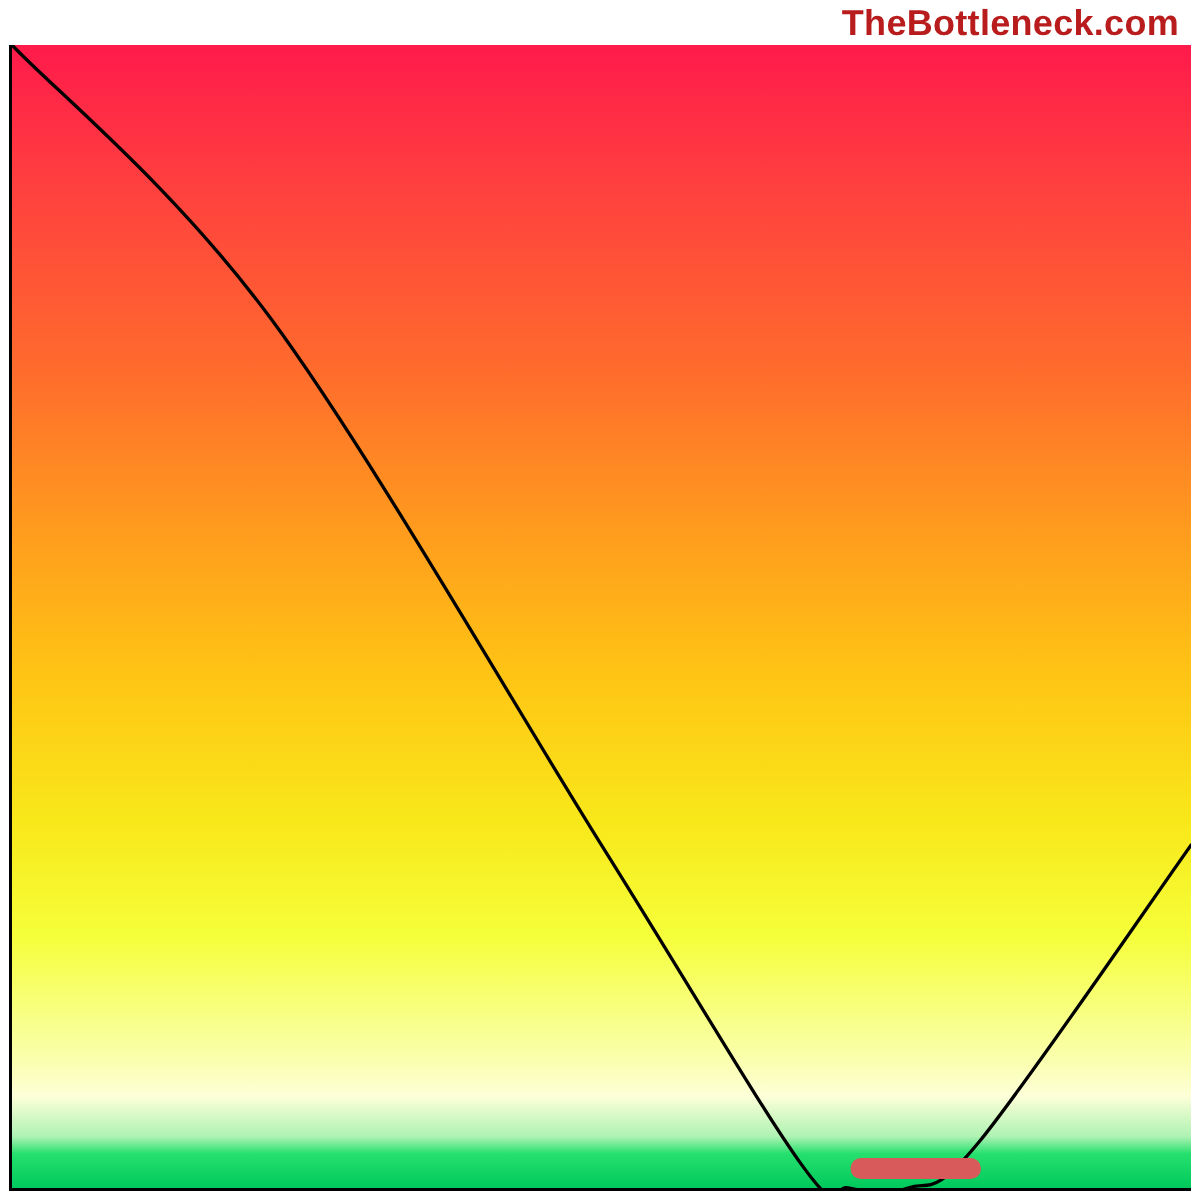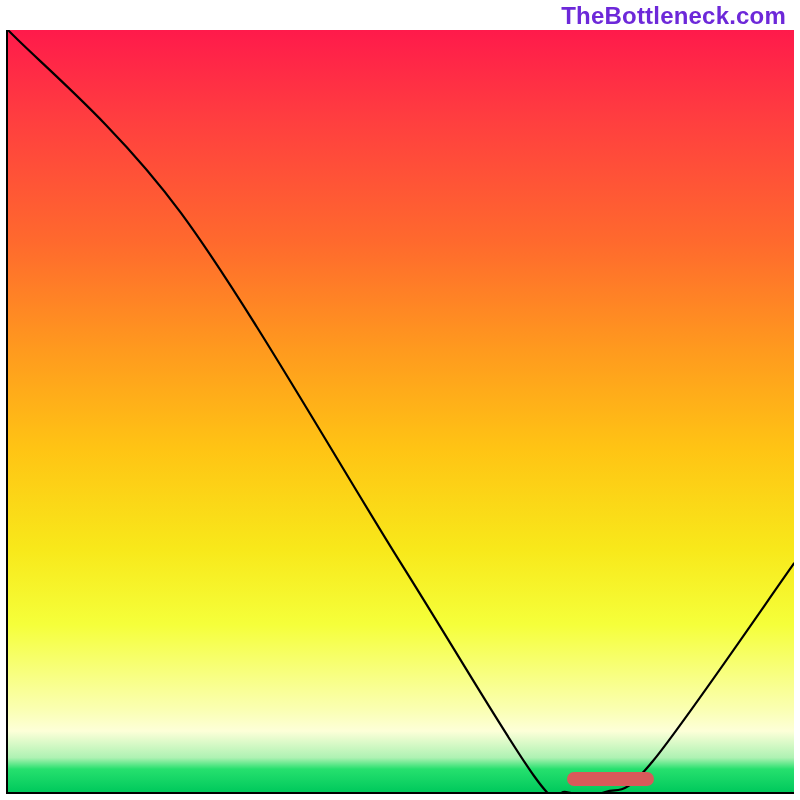--- a/index.html
+++ b/index.html
@@ -14,21 +14,21 @@
     position: relative;
     width: 800px;
     height: 800px;
   }
   .watermark {
     position: absolute;
     top: 2px;
     right: 14px;
     font-size: 24px;
     font-weight: bold;
-    color: #6d28d9;
+    color: #b91c1c;
     z-index: 10;
     letter-spacing: 0.2px;
   }
   .plot-frame {
     position: absolute;
     left: 6px;
     top: 30px;
     width: 788px;
     height: 764px;
     border-left: 2px solid #000;

